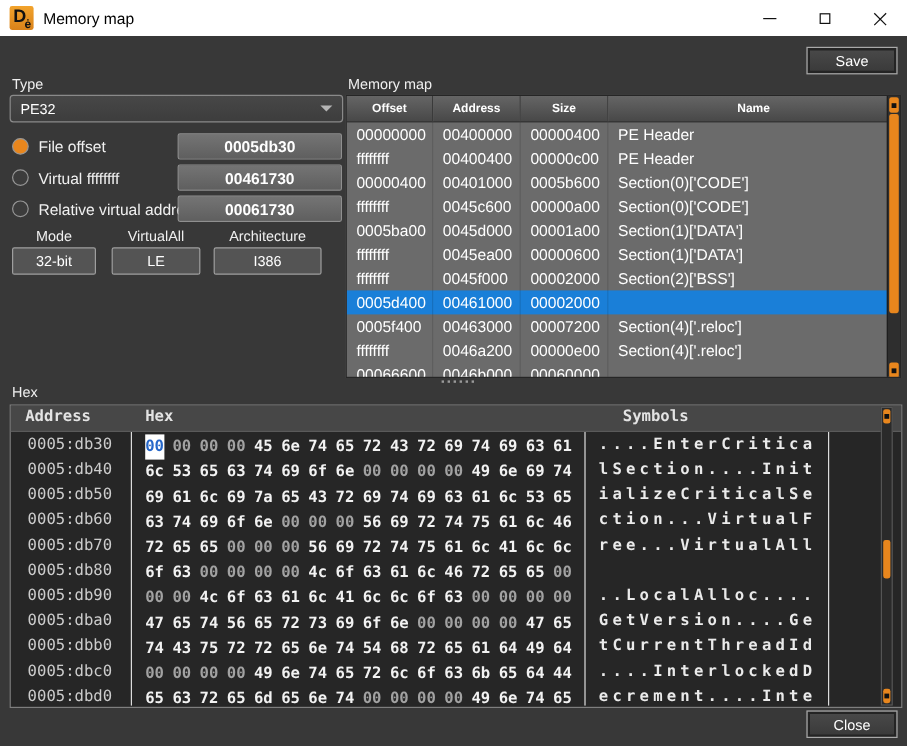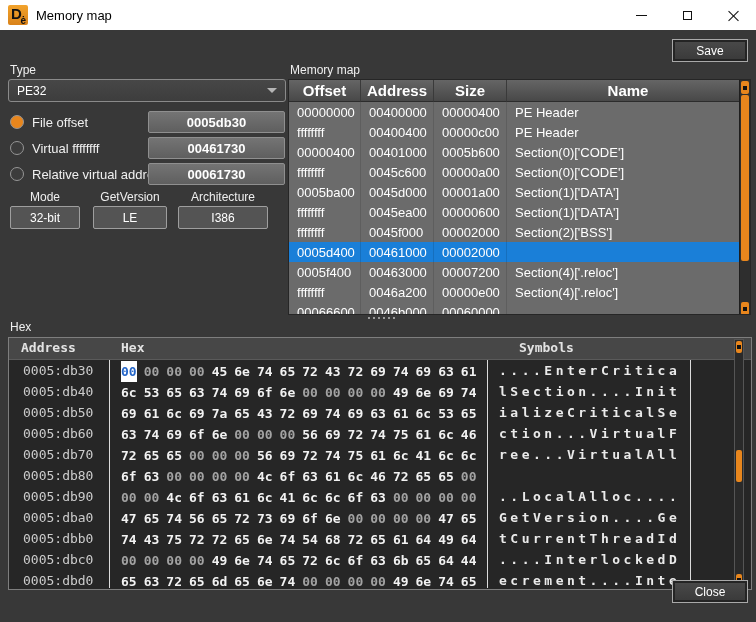--- a/index.html
+++ b/index.html
@@ -35,21 +35,21 @@
   .radio-label { font-size:13px; color:#f0f0f0; }
 
   .value-field { position:absolute; left:148px; width:137px; height:22px; border:1px solid #8f8f8f; border-radius:2px; background:linear-gradient(#747474,#5f5f5f); color:#fff; font-size:13px; font-weight:bold; display:flex; align-items:center; justify-content:center; cursor:text; }
 
   .info-label { position:absolute; top:190px; font-size:12px; color:#efefef; text-align:center; }
   .info-box { position:absolute; top:206px; height:23px; border:1px solid #9e9e9e; border-radius:2px; background:#545454; color:#fff; font-size:12px; display:flex; align-items:center; justify-content:center; }
 
   
   .mm-table { position:absolute; left:288px; top:79px; width:463px; height:236px; background:#6b6b6b; border:1px solid #262626; overflow:hidden; }
   .mm-header { display:flex; height:22px; }
-  .mm-hcell { background:linear-gradient(#656565,#484848); border-right:1px solid #3a3a3a; border-bottom:1px solid #2c2c2c; color:#fff; font-size:15px; font-weight:bold; display:flex; align-items:center; justify-content:center; cursor:pointer; }
+  .mm-hcell { background:linear-gradient(#656565,#484848); border-right:1px solid #3a3a3a; border-bottom:1px solid #2c2c2c; color:#fff; font-size:10px; font-weight:bold; display:flex; align-items:center; justify-content:center; cursor:pointer; }
   .mm-row { display:flex; height:20px; cursor:pointer; }
   .mm-row.selected { background:#1a7fd8; }
   .mm-cell { font-size:13px; color:#fff; display:flex; align-items:center; padding-left:8px; border-right:1px solid rgba(0,0,0,0.12); overflow:hidden; white-space:nowrap; }
   .w0 { width:72px; } .w1 { width:73px; } .w2 { width:73px; } .w3 { width:233px; }
 
   
   .vscroll { position:absolute; top:0; right:0; width:11px; background:#2e2e2e; border-left:1px solid #1e1e1e; }
   .sb-btn { position:absolute; left:1px; right:1px; height:13px; background:#e8861d; border-radius:2px; display:flex; align-items:center; justify-content:center; cursor:pointer; }
   .sb-btn .sq { width:4px; height:4px; background:#111; }
   .sb-thumb { position:absolute; left:1px; right:1px; background:#e8861d; border-radius:2px; cursor:pointer; }
@@ -117,21 +117,21 @@
 </div>
 <div class="value-field" style="top:137px;">00461730</div>
 
 <div class="radio-row" style="top:163px;">
   <span class="radio-dot"></span>
   <span class="radio-label">Relative virtual address</span>
 </div>
 <div class="value-field" style="top:163px;">00061730</div>
 
 <div class="info-label" style="left:10px; width:70px;">Mode</div>
-<div class="info-label" style="left:93px; width:74px;">GetVersion</div>
+<div class="info-label" style="left:93px; width:74px;">VirtualAll</div>
 <div class="info-label" style="left:178px; width:90px;">Architecture</div>
 <div class="info-box" style="left:10px; width:70px;">32-bit</div>
 <div class="info-box" style="left:93px; width:74px;">LE</div>
 <div class="info-box" style="left:178px; width:90px;">I386</div>
 
 <div class="panel-label" style="left:290px; top:63px;">Memory map</div>
 <div class="mm-table">
   <div class="mm-header">
     <div class="mm-hcell w0">Offset</div>
     <div class="mm-hcell w1">Address</div>
@@ -295,13 +295,13 @@
     <div class="sb-btn" style="top:1px;">
         <span class="sq"></span>
       </div>
     <div class="sb-thumb" style="top:110px; height:32px;"></div>
     <div class="sb-btn" style="bottom:1px;">
         <span class="sq"></span>
       </div>
   </div>
 </div>
 
-<button class="btn" style="left:672px; top:580px;">Close</button>
+<button class="btn" style="left:672px; top:592px;">Close</button>
 
 </body></html>

